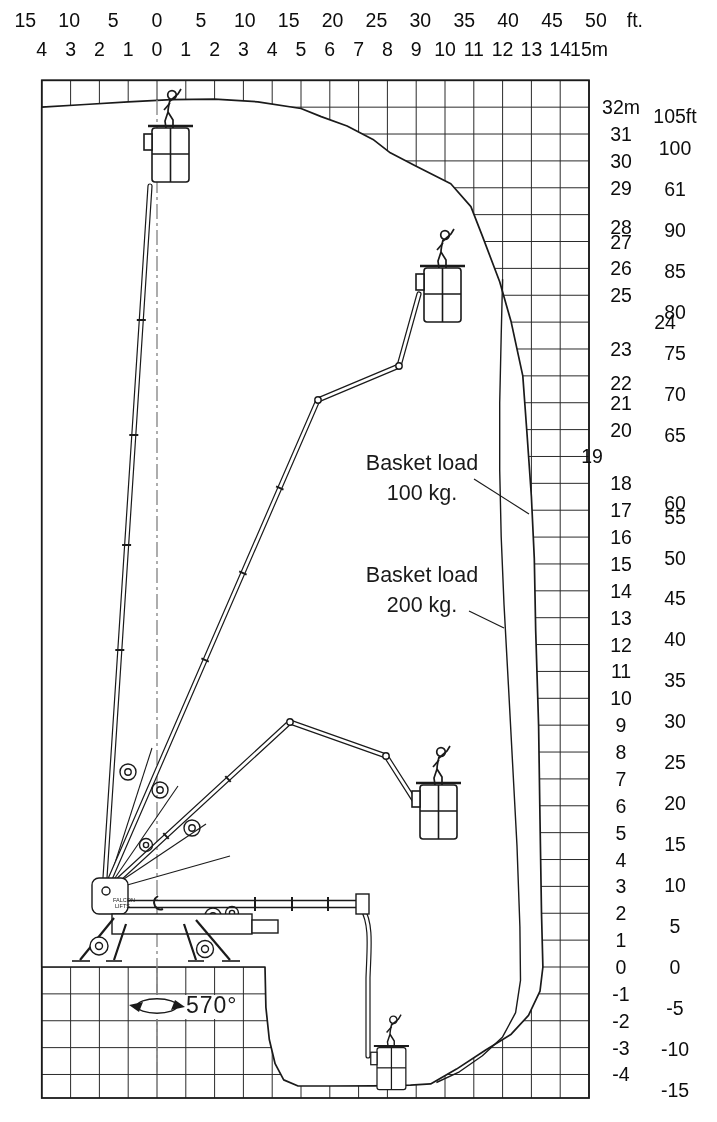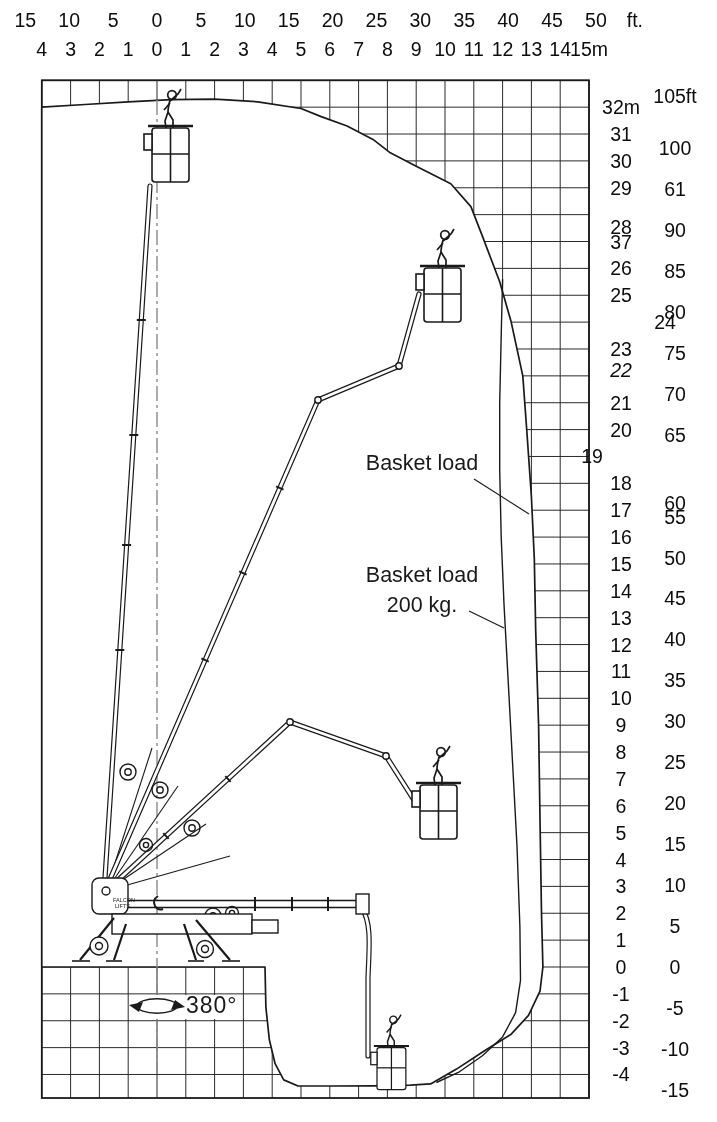--- a/index.html
+++ b/index.html
@@ -264,26 +264,26 @@
       <span style="left: 531.4px; top: 49px;">13</span>
       <span style="left: 560.2px; top: 49px;">14</span>
       <span style="left: 589px; top: 49px;">15m</span>
     </div>
   <div class="axis" id="ax-right-m">
       <span style="left: 621px; top: 107.16px;">32m</span>
       <span style="left: 621px; top: 134.03px;">31</span>
       <span style="left: 621px; top: 160.9px;">30</span>
       <span style="left: 621px; top: 187.77px;">29</span>
       <span style="left: 621px; top: 214.64px; margin-top: 12px;">28</span>
-      <span style="left: 621px; top: 241.51px;">37</span>
+      <span style="left: 621px; top: 241.51px;">27</span>
       <span style="left: 621px; top: 268.38px; text-align: right;">26</span>
       <span style="left: 621px; top: 295.25px;">25</span>
       <span style="left: 621px; top: 322.12px; margin-left: 44px;">24</span>
       <span style="left: 621px; top: 348.99px;">23</span>
-      <span style="left: 621px; top: 370px; font-style: italic;">22</span>
+      <span style="left: 621px; top: 383px;">22</span>
       <span style="left: 621px; top: 402.73px;">21</span>
       <span style="left: 621px; top: 429.6px;">20</span>
       <span style="left: 592px; top: 456.47px;">19</span>
       <span style="left: 621px; top: 483.34px;">18</span>
       <span style="left: 621px; top: 510.21px;">17</span>
       <span style="left: 621px; top: 537.08px;">16</span>
       <span style="left: 621px; top: 563.95px;">15</span>
       <span style="left: 621px; top: 590.82px;">14</span>
       <span style="left: 621px; top: 617.69px;">13</span>
       <span style="left: 621px; top: 644.56px;">12</span>
@@ -298,21 +298,21 @@
       <span style="left: 621px; top: 886.39px;">3</span>
       <span style="left: 621px; top: 913.26px;">2</span>
       <span style="left: 621px; top: 940.13px;">1</span>
       <span style="left: 621px; top: 967px;">0</span>
       <span style="left: 621px; top: 993.87px;">-1</span>
       <span style="left: 621px; top: 1020.74px;">-2</span>
       <span style="left: 621px; top: 1047.61px;">-3</span>
       <span style="left: 621px; top: 1074.48px;">-4</span>
     </div>
   <div class="axis" id="ax-right-ft">
-      <span style="left: 675px; top: 96px;">105ft</span>
+      <span style="left: 675px; top: 116px;">105ft</span>
       <span style="left: 675px; top: 148.002px;">100</span>
       <span style="left: 675px; top: 188.952px;">61</span>
       <span style="left: 675px; top: 229.902px;">90</span>
       <span style="left: 675px; top: 270.852px;">85</span>
       <span style="left: 675px; top: 311.802px;">80</span>
       <span style="left: 675px; top: 352.752px;">75</span>
       <span style="left: 675px; top: 393.702px;">70</span>
       <span style="left: 675px; top: 434.652px;">65</span>
       <span style="left: 675px; top: 503px;">60</span>
       <span style="left: 675px; top: 516.551px;">55</span>
@@ -327,19 +327,20 @@
       <span style="left: 675px; top: 885.1px;">10</span>
       <span style="left: 675px; top: 926.05px;">5</span>
       <span style="left: 675px; top: 967px;">0</span>
       <span style="left: 675px; top: 1007.95px;">-5</span>
       <span style="left: 675px; top: 1048.9px;">-10</span>
       <span style="left: 675px; top: 1089.85px;">-15</span>
     </div>
 
   <div class="ann" style="left:338px;top:448px;width:168px;">
     <div>Basket load</div>
+    <div>100 kg.</div>
   </div>
   <div class="ann" style="left:338px;top:560px;width:168px;">
     <div>Basket load</div>
     <div>200 kg.</div>
   </div>
-  <div class="rot" style="left:186px;top:992px;">380°</div>
+  <div class="rot" style="left:186px;top:992px;">570°</div>
 </div>
 
 </body></html>

